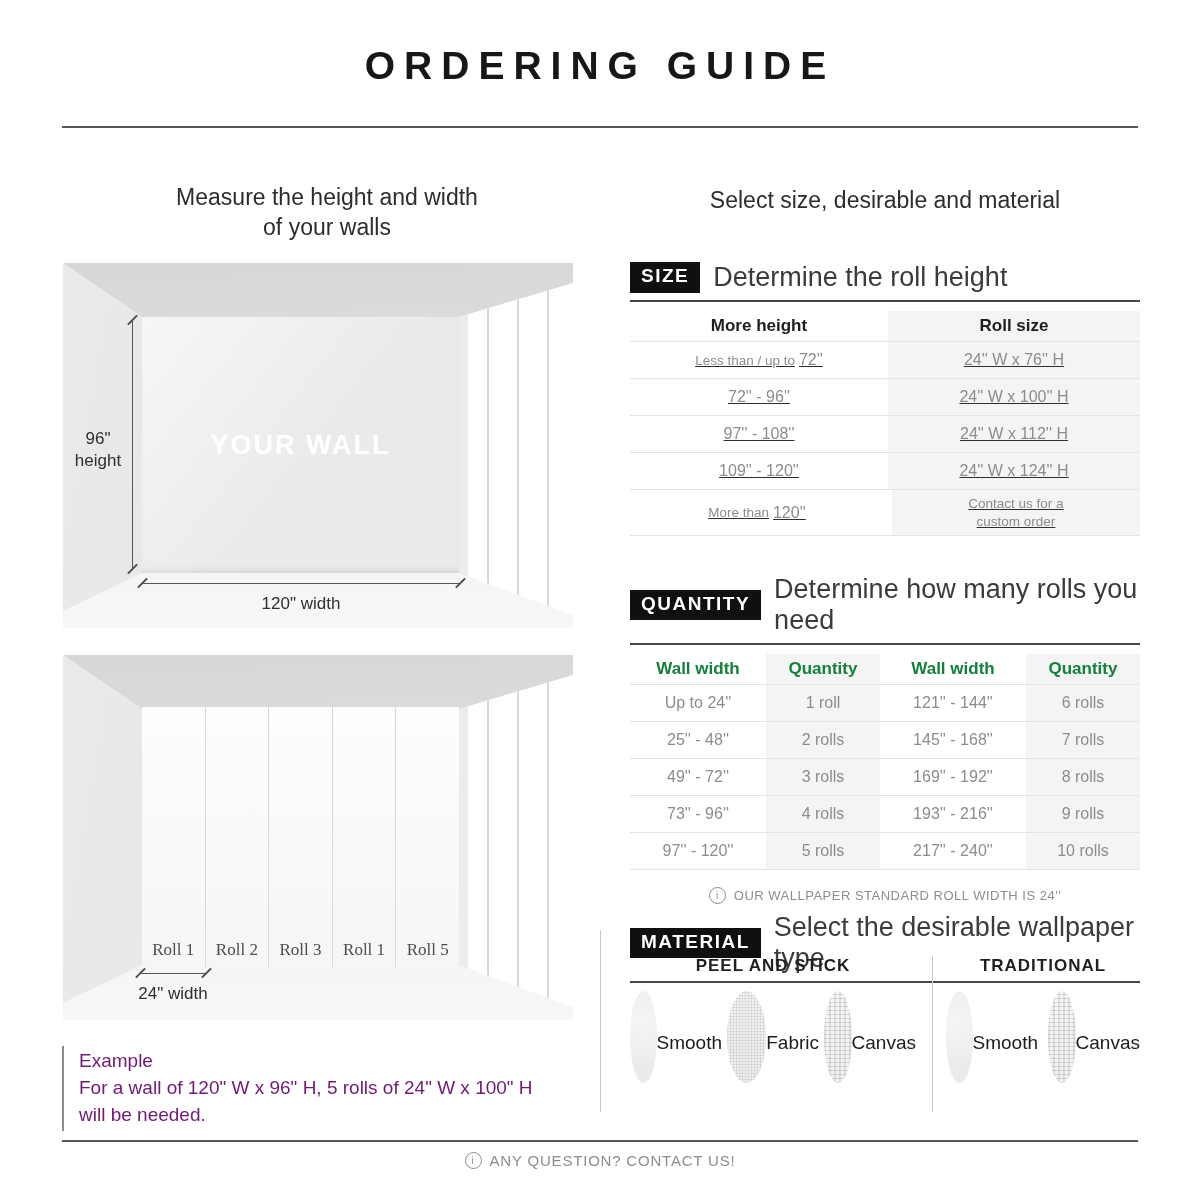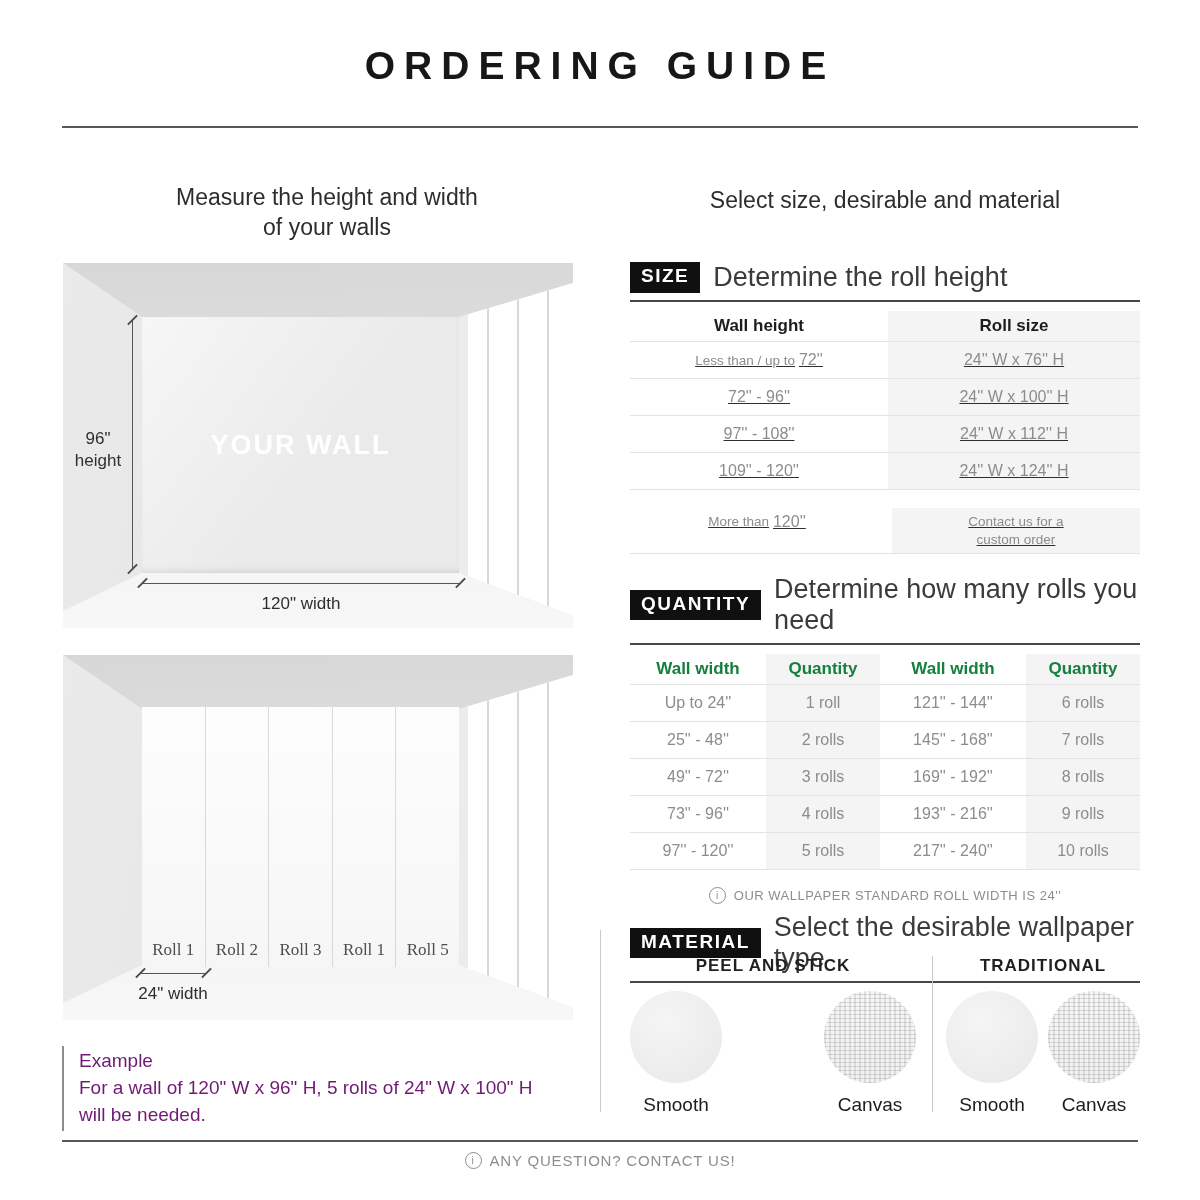--- a/index.html
+++ b/index.html
@@ -77,21 +77,21 @@
   .s-head-row,.srow{display:flex;border-bottom:1px solid #e3e3e3;}
   .s-head-row{height:30px;}
   .sh{font-weight:700;font-size:17px;color:#1d1d1d;display:flex;align-items:center;justify-content:center;}
   .sh.left,.scell.s-left{width:258px;}
   .sh.right,.scell.s-right{width:252px;background:#f4f4f4;}
   .sh.left{background:transparent;}
   .srow{min-height:36px;text-decoration:underline;}
   .scell{display:flex;align-items:center;justify-content:center;color:#8c8c8c;font-size:16px;}
   .scell.s-left{background:transparent;}
   .cell-prefix{font-size:13.5px;margin-right:4px;}
-  .scell.multiline{font-size:13.5px;line-height:1.3;white-space:pre-line;text-align:center;padding:5px 0;margin-top:18px;}
+  .scell.multiline{font-size:13.5px;line-height:1.3;white-space:pre-line;text-align:center;padding:5px 0;}
   .srow:last-child{min-height:44px;gap:8px;}
 
   
   .qty-table{margin-top:9px;}
   .q-head-row,.qrow{display:flex;border-bottom:1px solid #e3e3e3;}
   .q-head-row{height:30px;}
   .qh{font-weight:700;font-size:17px;color:#15803d;display:flex;align-items:center;justify-content:center;}
   .qc0{width:136px;} .qc1{width:114px;} .qc2{width:146px;} .qc3{width:114px;}
   .qh.alt,.qcell.alt{background:#f4f4f4;}
   .qrow{height:36px;}
@@ -101,21 +101,21 @@
 
   .info-icon{display:inline-flex;width:15px;height:15px;border:1px solid #8d8d8d;border-radius:50%;
     align-items:center;justify-content:center;font-size:10px;font-style:normal;color:#8d8d8d;flex:0 0 auto;}
 
   
   .mat-group{position:absolute;display:flex;flex-direction:column;}
   .group-peel{left:630px;top:956px;width:286px;}
   .group-trad{left:946px;top:956px;width:194px;}
   .mat-group-name{text-align:center;font-size:17px;font-weight:600;letter-spacing:1px;color:#1f1f1f;}
   .swatch-row{display:flex;justify-content:space-between;margin-top:15px;}
-  .swatch{display:flex;flex-direction:column;align-items:center;width:92px;}
+  .swatch{display:flex;flex-direction:row;align-items:center;width:92px;}
   .sw{width:92px;height:92px;border-radius:50%;}
   .sw-smooth{background:radial-gradient(circle at 38% 32%, #f5f5f5, #ebebeb 75%);}
   .sw-fabric{background-image:
       repeating-linear-gradient(0deg, rgba(170,170,170,.28) 0 1px, transparent 1px 3px),
       repeating-linear-gradient(90deg, rgba(170,170,170,.28) 0 1px, transparent 1px 3px),
       linear-gradient(#f3f3f3,#eeeeee);}
   .sw-canvas{background-image:
       repeating-linear-gradient(0deg, rgba(140,140,140,.30) 0 1px, transparent 1px 4px),
       repeating-linear-gradient(90deg, rgba(140,140,140,.22) 0 2px, transparent 2px 5px),
       linear-gradient(#f7f7f7,#f1f1f1);}
@@ -191,21 +191,21 @@
     <div class="ex-line">will be needed.</div>
   </div>
 
 <div class="sec size-sec">
   <div class="sec-head">
     <span class="badge">SIZE</span>
     <span class="sec-sub">Determine the roll height</span>
   </div>
   <div class="size-table">
     <div class="s-head-row">
-      <div class="sh left">Wall height</div>
+      <div class="sh left">More height</div>
       <div class="sh right">Roll size</div>
     </div>
     <div id="size-body">
         <div class="srow">
           <div class="scell s-left">
             <span class="cell-prefix">Less than / up to </span>
             <span>72''</span>
           </div>
           <div class="scell s-right">24'' W x 76'' H</div>
         </div>
@@ -301,20 +301,24 @@
 <div class="mat-divider mat-divider2"></div>
 
 <div class="mat-group group-peel">
   <div class="mat-group-name">PEEL AND STICK</div>
   <div class="swatch-row">
       <div class="swatch">
         <div class="sw sw-smooth"></div>
         <div class="sw-label">Smooth</div>
       </div>
       <div class="swatch">
+        <div class="sw sw-fabric"></div>
+        <div class="sw-label">Fabric</div>
+      </div>
+      <div class="swatch">
         <div class="sw sw-canvas"></div>
         <div class="sw-label">Canvas</div>
       </div>
     </div>
 </div>
 <div class="mat-group group-trad">
   <div class="mat-group-name">TRADITIONAL</div>
   <div class="swatch-row">
       <div class="swatch">
         <div class="sw sw-smooth"></div>

